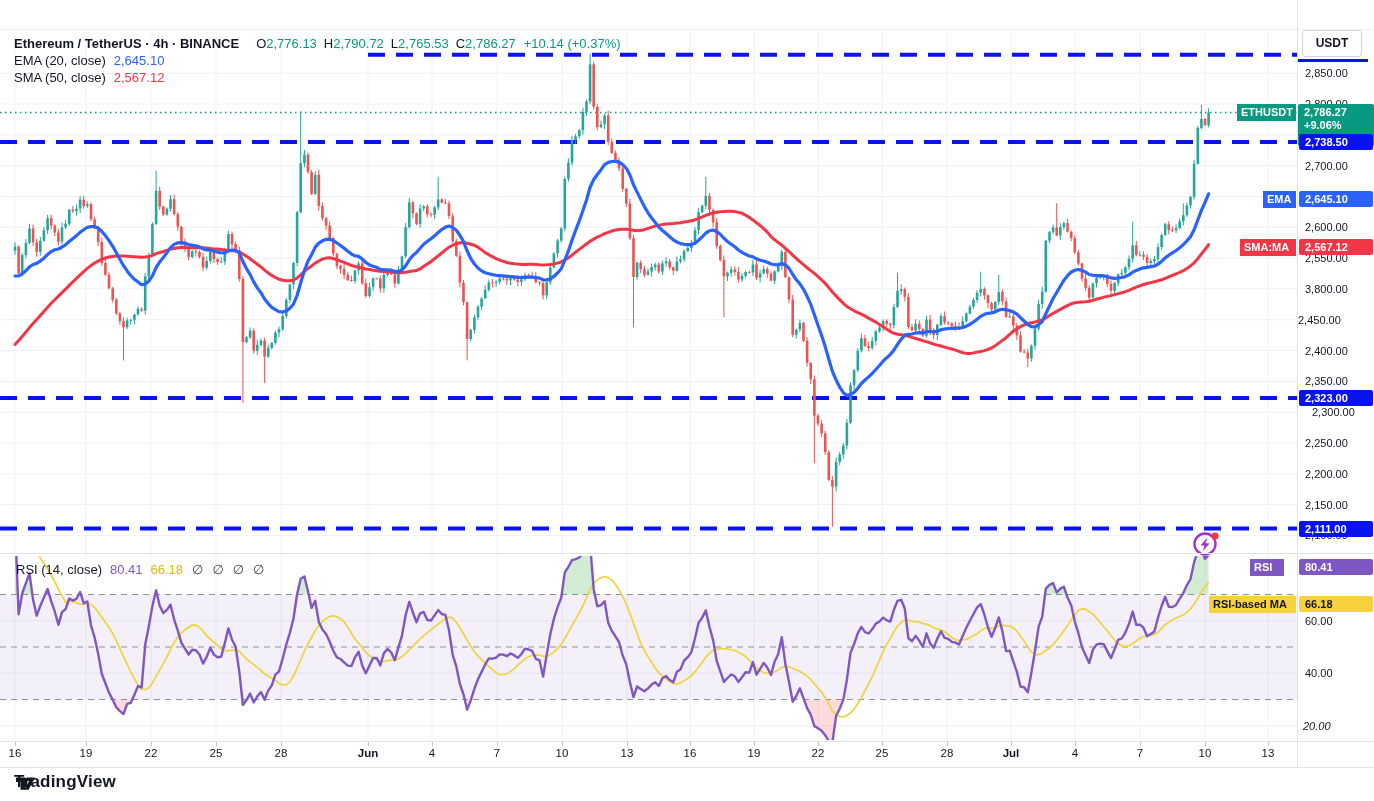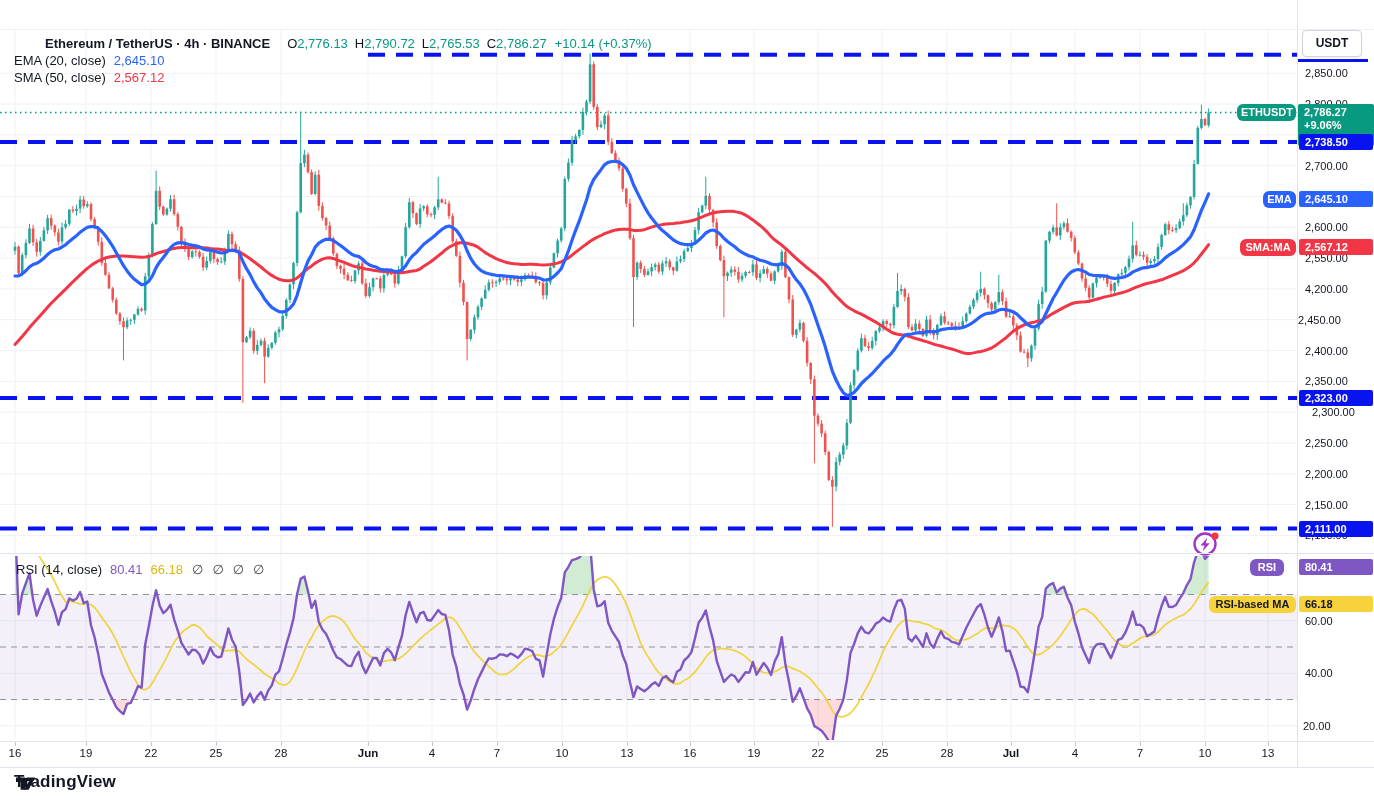--- a/index.html
+++ b/index.html
@@ -22,21 +22,21 @@
   .usdt-btn{left:1302px;top:30px;width:60px;height:27px;background:#fff;border:1px solid #d1d4dc;
             border-radius:4px;font-size:12px;font-weight:600;color:#131722;text-align:center;
             line-height:25px;box-sizing:border-box;box-shadow:0 1px 2px rgba(0,0,0,.06);cursor:pointer;}
   .axis-mark{left:1298px;top:59px;width:70px;height:3px;background:#0813ef;}
   .tick{position:absolute;left:1305px;font-size:11px;color:#131722;height:12px;line-height:12px;white-space:nowrap;}
   .ttick{position:absolute;top:747px;font-size:11.5px;color:#131722;transform:translateX(-50%);white-space:nowrap;}
   .tmark{position:absolute;top:742px;width:1px;height:4px;background:#c3c6cd;}
   .badge{position:absolute;left:1299px;width:74px;height:16px;line-height:16px;font-size:11px;
          font-weight:700;color:#fff;padding-left:6px;box-sizing:border-box;border-radius:2px;white-space:nowrap;}
   .chip{position:absolute;height:17px;line-height:17px;font-size:11px;font-weight:700;color:#fff;
-        text-align:center;border-radius:6px;white-space:nowrap;padding:0 4px;box-sizing:border-box;}
+        border-radius:0;white-space:nowrap;padding:0 4px;box-sizing:border-box;}
   .teal-badge{left:1298px;top:104px;width:76px;height:42px;background:#089981;border-radius:2px;
               padding:2px 0 0 6px;box-sizing:border-box;}
   .teal-badge div{font-size:11px;font-weight:700;color:#fff;line-height:13px;}
   .teal-badge .cd{color:rgba(255,255,255,.72);}
   .sep{background:#e0e3eb;}
   .footer-brand{left:14px;top:772px;display:flex;align-items:center;gap:7px;cursor:pointer;}
   .footer-brand span{font-size:17px;font-weight:700;color:#131722;letter-spacing:.2px;}
   svg{position:absolute;top:0;left:0;}
 </style>
 </head>
@@ -783,47 +783,47 @@
         <path d="M264.4 699.5L264.6 699.8L264.7 699.5L264.7 699.5L264.4 699.5Z" fill="rgba(242,54,69,0.18)"></path>
         <path d="M464.7 699.5L467.1 709.6L470.7 700.6L471.1 699.5L471.1 699.5L464.7 699.5Z" fill="rgba(242,54,69,0.18)"></path>
         <path d="M792.2 699.5L792.7 701.8L794.1 699.5L794.1 699.5L792.2 699.5Z" fill="rgba(242,54,69,0.18)"></path>
         <path d="M804.0 699.5L807.1 708.2L810.7 714.6L814.4 726.1L818.0 728.2L821.6 730.7L825.2 735.3L828.8 741.0L832.4 742.2L836.1 715.8L839.7 708.7L843.3 699.9L843.4 699.5L843.4 699.5L804.0 699.5Z" fill="rgba(242,54,69,0.18)"></path>
         <path d="M15.0 516.7L18.6 523.8L22.2 529.3L25.9 534.1L29.5 538.3L33.1 544.3L36.7 551.4L40.3 557.9L43.9 563.7L47.6 568.9L51.2 575.0L54.8 581.7L58.4 589.4L62.0 595.9L65.6 602.3L69.3 601.1L72.9 601.6L76.5 602.7L80.1 604.1L83.7 604.3L87.3 603.3L91.0 604.7L94.6 607.5L98.2 612.1L101.8 617.3L105.4 622.5L109.0 627.3L112.7 633.5L116.3 640.6L119.9 648.6L123.5 656.7L127.1 664.2L130.7 672.1L134.4 678.7L138.0 684.7L141.6 689.2L145.2 689.7L148.8 687.7L152.4 682.9L156.1 676.3L159.7 670.1L163.3 663.9L166.9 656.9L170.5 649.3L174.1 642.6L177.8 637.3L181.4 633.0L185.0 629.7L188.6 627.5L192.2 624.8L195.8 625.2L199.5 627.2L203.1 631.3L206.7 636.0L210.3 639.0L213.9 642.0L217.6 645.4L221.2 649.1L224.8 650.8L228.4 650.6L232.0 650.4L235.6 650.2L239.3 651.4L242.9 655.4L246.5 659.0L250.1 661.8L253.7 664.5L257.3 667.4L261.0 670.5L264.6 673.8L268.2 676.1L271.8 678.2L275.4 680.4L279.0 683.5L282.7 684.9L286.3 684.7L289.9 681.9L293.5 675.8L297.1 668.2L300.7 660.0L304.4 651.0L308.0 643.5L311.6 637.5L315.2 630.4L318.8 625.5L322.4 621.5L326.1 618.6L329.7 616.5L333.3 615.9L336.9 616.9L340.5 618.7L344.1 621.9L347.8 627.0L351.4 633.2L355.0 639.0L358.6 643.3L362.2 647.4L365.8 652.6L369.5 655.7L373.1 657.7L376.7 659.4L380.3 661.1L383.9 661.3L387.6 660.7L391.2 660.2L394.8 660.1L398.4 658.8L402.0 656.6L405.6 653.6L409.3 650.0L412.9 646.2L416.5 642.6L420.1 638.9L423.7 635.6L427.3 632.9L431.0 629.7L434.6 627.0L438.2 624.2L441.8 621.5L445.4 618.2L449.0 617.0L452.7 618.4L456.3 622.0L459.9 627.9L463.5 633.7L467.1 640.0L470.7 646.2L474.4 651.7L478.0 655.9L481.6 659.6L485.2 663.1L488.8 666.5L492.4 669.7L496.1 672.8L499.7 674.5L503.3 674.5L506.9 673.8L510.5 671.6L514.1 668.8L517.8 665.1L521.4 661.8L525.0 658.9L528.6 656.8L532.2 655.3L535.8 654.9L539.5 655.1L543.1 656.3L546.7 656.1L550.3 654.7L553.9 652.1L557.5 648.6L561.2 644.7L564.8 638.7L568.4 632.2L572.0 625.5L575.6 619.1L579.3 612.6L582.9 605.5L586.5 597.8L590.1 589.5L593.7 583.3L597.3 579.8L601.0 577.7L604.6 576.5L608.2 577.6L611.8 579.9L615.4 584.5L619.0 589.8L622.7 596.7L626.3 604.2L629.9 613.1L633.5 623.4L637.1 633.1L640.7 643.4L644.4 650.7L648.0 656.6L651.6 662.3L655.2 668.1L658.8 672.6L662.4 676.0L666.1 678.8L669.7 681.5L673.3 683.4L676.9 684.0L680.5 683.1L684.1 680.4L687.8 678.4L691.4 675.7L695.0 671.9L698.6 667.3L702.2 662.5L705.8 657.3L709.5 653.1L713.1 650.4L716.7 649.3L720.3 648.7L723.9 648.7L727.5 649.1L731.2 649.5L734.8 650.6L738.4 652.3L742.0 654.2L745.6 656.6L749.3 660.1L752.9 663.3L756.5 667.9L760.1 670.9L763.7 672.5L767.3 673.0L771.0 673.3L774.6 671.8L778.2 670.1L781.8 667.5L785.4 666.6L789.0 666.6L792.7 668.4L796.3 670.0L799.9 671.2L803.5 673.7L807.1 676.1L810.7 679.4L814.4 683.9L818.0 688.2L821.6 692.2L825.2 697.5L828.8 703.7L832.4 711.2L836.1 714.9L839.7 716.8L843.3 716.6L846.9 715.5L850.5 713.0L854.1 709.1L857.8 703.7L861.4 697.5L865.0 690.7L868.6 684.0L872.2 676.7L875.8 668.8L879.5 660.2L883.1 651.3L886.7 644.5L890.3 638.3L893.9 631.9L897.5 626.2L901.2 622.4L904.8 619.9L908.4 620.3L912.0 621.3L915.6 621.6L919.3 622.1L922.9 623.4L926.5 624.1L930.1 625.6L933.7 627.8L937.3 629.1L941.0 629.8L944.6 631.8L948.2 634.5L951.8 637.5L955.4 639.9L959.0 640.3L962.7 640.0L966.3 639.4L969.9 638.0L973.5 635.6L977.1 633.8L980.7 630.9L984.4 628.6L988.0 627.8L991.6 628.2L995.2 627.5L998.8 625.9L1002.4 625.2L1006.1 625.8L1009.7 626.2L1013.3 628.0L1016.9 631.2L1020.5 635.9L1024.1 641.1L1027.8 647.2L1031.4 652.1L1035.0 654.6L1038.6 654.6L1042.2 653.2L1045.8 650.4L1049.5 648.0L1053.1 644.6L1056.7 640.4L1060.3 636.0L1063.9 630.7L1067.5 625.4L1071.2 619.5L1074.8 614.9L1078.4 610.6L1082.0 608.9L1085.6 609.2L1089.2 611.8L1092.9 614.1L1096.5 618.1L1100.1 622.3L1103.7 626.7L1107.3 630.8L1111.0 635.8L1114.6 640.3L1118.2 643.3L1121.8 645.7L1125.4 646.4L1129.0 645.8L1132.7 643.2L1136.3 641.0L1139.9 638.3L1143.5 636.7L1147.1 636.1L1150.7 635.5L1154.4 634.6L1158.0 632.2L1161.6 628.4L1165.2 624.7L1168.8 622.3L1172.4 620.1L1176.1 618.1L1179.7 616.3L1183.3 615.0L1186.9 612.2L1190.5 608.9L1194.1 604.2L1197.8 598.2L1201.4 592.1L1205.0 586.9L1208.6 582.4" fill="none" stroke="#f0d33f" stroke-width="1.7" stroke-linejoin="round"></path>
         <path d="M15.0 520.4L18.6 614.4L22.2 593.5L25.9 583.2L29.5 573.4L33.1 600.1L36.7 615.7L40.3 605.9L43.9 597.5L47.6 589.1L51.2 601.2L54.8 611.7L58.4 624.8L62.0 612.2L65.6 609.1L69.3 598.4L72.9 600.6L76.5 598.7L80.1 592.0L83.7 603.2L87.3 601.5L91.0 625.3L94.6 637.4L98.2 653.9L101.8 674.0L105.4 683.3L109.0 692.6L112.7 699.7L116.3 707.2L119.9 711.1L123.5 714.1L127.1 703.8L130.7 702.9L134.4 694.8L138.0 686.1L141.6 687.6L145.2 644.8L148.8 626.3L152.4 606.1L156.1 590.3L159.7 605.8L163.3 613.1L166.9 609.9L170.5 604.8L174.1 619.3L177.8 630.6L181.4 642.9L185.0 648.6L188.6 654.5L192.2 649.7L195.8 650.2L199.5 654.5L203.1 663.6L206.7 656.7L210.3 647.8L213.9 654.6L217.6 657.3L221.2 656.7L224.8 643.1L228.4 628.4L232.0 639.7L235.6 646.5L239.3 671.6L242.9 705.0L246.5 700.1L250.1 693.6L253.7 702.5L257.3 696.4L261.0 692.1L264.6 699.8L268.2 690.6L271.8 685.3L275.4 674.7L279.0 671.4L282.7 658.5L286.3 644.5L289.9 632.6L293.5 618.5L297.1 594.3L300.7 578.8L304.4 576.5L308.0 591.3L311.6 607.9L315.2 600.7L318.8 622.0L322.4 629.5L326.1 634.1L329.7 641.7L333.3 650.7L336.9 657.4L340.5 659.0L344.1 662.3L347.8 665.6L351.4 666.1L355.0 657.3L358.6 651.8L362.2 665.4L365.8 673.2L369.5 665.5L373.1 658.0L376.7 658.0L380.3 665.4L383.9 653.1L387.6 648.9L391.2 652.5L394.8 660.2L398.4 647.4L402.0 635.6L405.6 615.3L409.3 601.9L412.9 612.5L416.5 622.3L420.1 613.3L423.7 612.0L427.3 620.0L431.0 620.5L434.6 615.4L438.2 610.1L441.8 614.0L445.4 614.9L449.0 630.2L452.7 654.8L456.3 666.4L459.9 684.0L463.5 694.3L467.1 709.6L470.7 700.6L474.4 688.7L478.0 679.2L481.6 671.9L485.2 664.5L488.8 658.4L492.4 658.7L496.1 657.7L499.7 654.4L503.3 654.6L506.9 656.2L510.5 653.5L514.1 655.2L517.8 657.9L521.4 654.2L525.0 648.6L528.6 649.5L532.2 651.1L535.8 658.8L539.5 660.3L543.1 676.5L546.7 654.6L550.3 634.3L553.9 618.9L557.5 607.4L561.2 597.9L564.8 572.4L568.4 566.8L572.0 560.1L575.6 559.2L579.3 557.5L582.9 553.0L586.5 550.6L590.1 543.8L593.7 589.2L597.3 606.3L601.0 605.1L604.6 601.2L608.2 622.7L611.8 630.8L615.4 636.3L619.0 642.0L622.7 655.5L626.3 664.4L629.9 682.0L633.5 697.1L637.1 686.5L640.7 688.9L644.4 691.3L648.0 688.4L651.6 684.6L655.2 682.3L658.8 686.0L662.4 678.2L666.1 676.1L669.7 680.0L673.3 682.2L676.9 671.8L680.5 669.4L684.1 660.5L687.8 657.2L691.4 652.1L695.0 638.3L698.6 622.8L702.2 617.6L705.8 610.4L709.5 627.0L713.1 640.1L716.7 660.9L720.3 671.3L723.9 681.8L727.5 678.0L731.2 674.5L734.8 676.3L738.4 681.9L742.0 677.3L745.6 672.3L749.3 672.6L752.9 662.0L756.5 674.7L760.1 668.8L763.7 662.9L767.3 667.7L771.0 674.9L774.6 661.6L778.2 654.3L781.8 637.1L785.4 664.3L789.0 681.8L792.7 701.8L796.3 695.9L799.9 688.3L803.5 698.1L807.1 708.2L810.7 714.6L814.4 726.1L818.0 728.2L821.6 730.7L825.2 735.3L828.8 741.0L832.4 742.2L836.1 715.8L839.7 708.7L843.3 699.9L846.9 679.7L850.5 652.9L854.1 644.0L857.8 633.2L861.4 626.8L865.0 632.1L868.6 633.5L872.2 629.3L875.8 623.6L879.5 621.5L883.1 617.6L886.7 620.3L890.3 621.6L893.9 609.8L897.5 600.9L901.2 599.8L904.8 608.8L908.4 638.3L912.0 641.2L915.6 635.8L919.3 640.9L922.9 647.0L926.5 633.3L930.1 643.4L933.7 647.7L937.3 638.6L941.0 631.3L944.6 637.9L948.2 638.9L951.8 641.9L955.4 642.6L959.0 644.4L962.7 636.1L966.3 627.7L969.9 620.7L973.5 614.0L977.1 607.4L980.7 604.0L984.4 614.7L988.0 627.5L991.6 636.7L995.2 628.0L998.8 617.4L1002.4 631.2L1006.1 651.1L1009.7 650.6L1013.3 661.3L1016.9 671.9L1020.5 686.6L1024.1 687.2L1027.8 692.2L1031.4 672.5L1035.0 650.7L1038.6 626.7L1042.2 616.9L1045.8 588.6L1049.5 584.9L1053.1 583.1L1056.7 592.5L1060.3 588.6L1063.9 586.8L1067.5 597.5L1071.2 605.2L1074.8 621.6L1078.4 633.2L1082.0 647.3L1085.6 655.2L1089.2 663.1L1092.9 649.6L1096.5 644.6L1100.1 643.7L1103.7 644.1L1107.3 651.1L1111.0 658.1L1114.6 649.2L1118.2 639.9L1121.8 638.4L1125.4 632.5L1129.0 623.8L1132.7 611.6L1136.3 624.9L1139.9 624.7L1143.5 627.7L1147.1 636.3L1150.7 634.1L1154.4 631.5L1158.0 617.6L1161.6 606.0L1165.2 596.8L1168.8 606.9L1172.4 607.0L1176.1 605.0L1179.7 598.6L1183.3 593.1L1186.9 585.1L1190.5 579.1L1194.1 562.3L1197.8 551.2L1201.4 549.1L1205.0 558.8L1208.6 555.1" fill="none" stroke="#7e57c2" stroke-width="2.4" stroke-linejoin="round" stroke-linecap="round"></path>
       </g>
     </svg>
 
 
-  <div class="abs lg" style="top:36px;margin-left:31px;">
+  <div class="abs lg" style="top:36px;">
     <span class="sym">Ethereum / TetherUS · 4h · BINANCE</span><span class="olt">O</span><span class="ov">2,776.13</span><span class="olt">H</span><span class="ov">2,790.72</span><span class="olt">L</span><span class="ov">2,765.53</span><span class="olt">C</span><span class="ov">2,786.27</span><span class="chg">+10.14 (+0.37%)</span>
   </div>
   <div class="abs lg" style="top:53px;">
     <span>EMA (20, close)</span><span class="ev">2,645.10</span>
   </div>
   <div class="abs lg" style="top:70px;">
     <span>SMA (50, close)</span><span class="sv">2,567.12</span>
   </div>
 
   <div class="abs rsilg">
     <span>RSI (14, close)</span><span class="rv">80.41</span><span class="rmv">66.18</span><span class="emp">∅</span><span class="emp">∅</span><span class="emp">∅</span><span class="emp">∅</span>
   </div>
 
   <div class="abs axis-col" id="axis-col"></div>
-    <div class="tick" style="top: 720px; left: 1303px;">20.00</div>
+    <div class="tick" style="top: 720px; left: 1303px; font-style: italic;">20.00</div>
     <div class="tick" style="top: 667px; left: 1305px;">40.00</div>
     <div class="tick" style="top: 615px; left: 1305px;">60.00</div>
     <div class="tick" style="top: 529px; left: 1305px;">2,100.00</div>
     <div class="tick" style="top: 499px; left: 1305px;">2,150.00</div>
     <div class="tick" style="top: 468px; left: 1305px;">2,200.00</div>
     <div class="tick" style="top: 437px; left: 1305px;">2,250.00</div>
     <div class="tick" style="top: 406px; left: 1312px;">2,300.00</div>
     <div class="tick" style="top: 375px; left: 1305px;">2,350.00</div>
     <div class="tick" style="top: 345px; left: 1305px;">2,400.00</div>
     <div class="tick" style="top: 314px; left: 1281px; margin-left: 17px;">2,450.00</div>
-    <div class="tick" style="top: 283px; left: 1305px;">4,200.00</div>
+    <div class="tick" style="top: 283px; left: 1305px;">3,800.00</div>
     <div class="tick" style="top: 252px; left: 1305px;">2,550.00</div>
     <div class="tick" style="top: 221px; left: 1305px;">2,600.00</div>
     <div class="tick" style="top: 191px; left: 1305px;">2,650.00</div>
     <div class="tick" style="top: 160px; left: 1305px;">2,700.00</div>
     <div class="tick" style="top: 129px; left: 1305px;">2,750.00</div>
     <div class="tick" style="top: 98px; left: 1305px;">2,800.00</div>
     <div class="tick" style="top: 67px; left: 1305px;">2,850.00</div>
   <div class="abs usdt-btn">USDT</div>
   <div class="abs axis-mark"></div>
 

